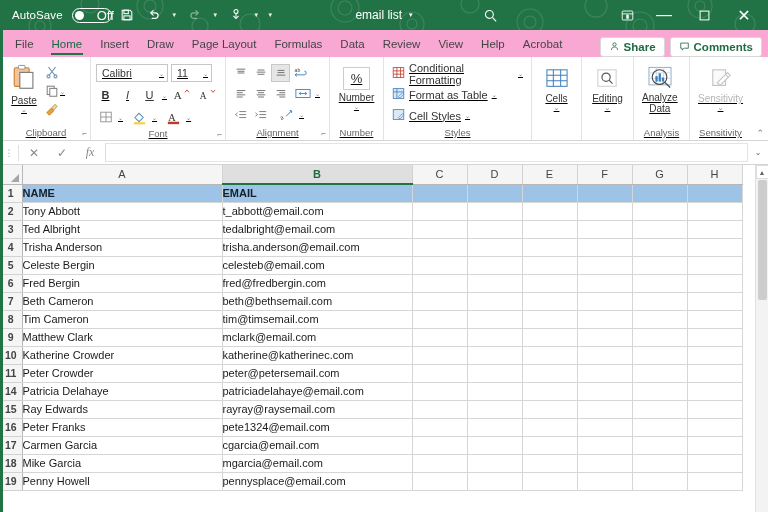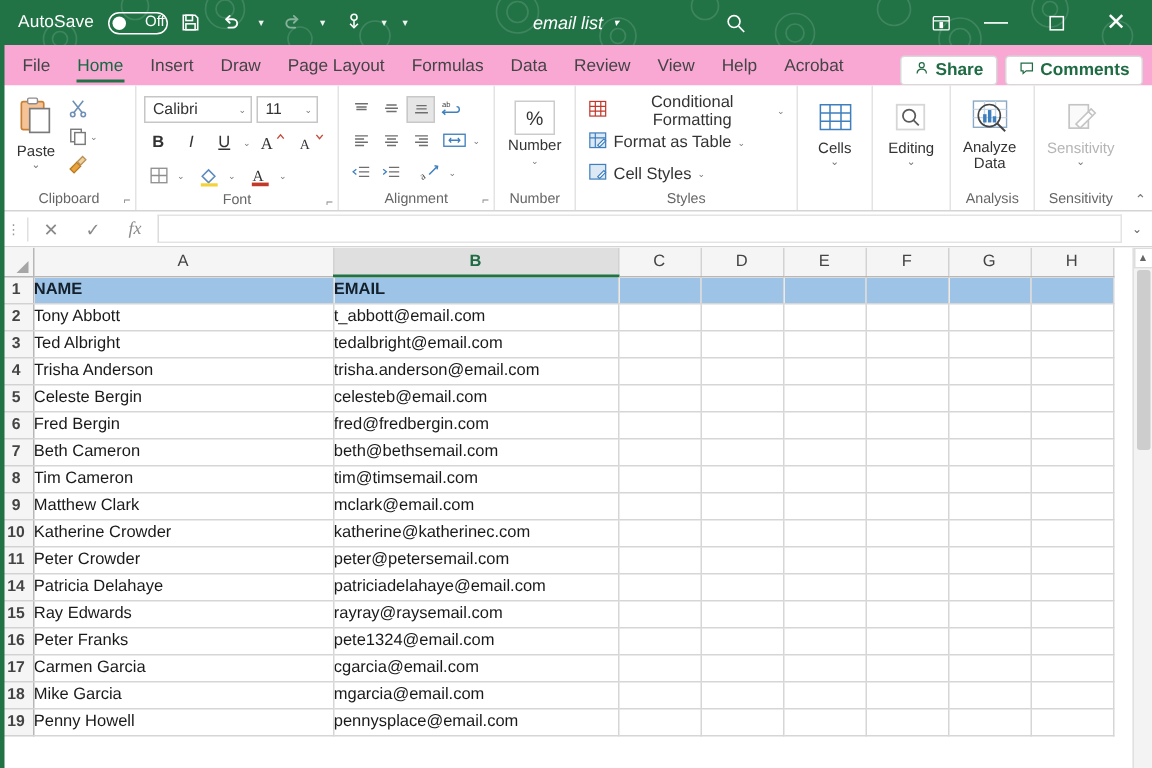--- a/index.html
+++ b/index.html
@@ -21,34 +21,33 @@
     position: absolute; inset: 0; opacity: .13; pointer-events: none;
   }
   .tb-left { display: flex; align-items: center; padding-left: 12px; gap: 3px; position: relative; z-index: 2; }
   .autosave-label { color: #fff; font-size: 11.5px; margin-right: 6px; letter-spacing: .1px; }
   .autosave-toggle {
     width: 40px; height: 15px; border-radius: 8px; border: 1.3px solid #fff;
     background: transparent; display: flex; align-items: center; padding: 0 2px; gap: 3px;
     cursor: pointer;
   }
   .autosave-knob { width: 9px; height: 9px; border-radius: 50%; background: #fff; flex: 0 0 9px; }
-  .autosave-state { color: #fff; font-size: 10px; line-height: 1; padding-left: 10px; }
+  .autosave-state { color: #fff; font-size: 13px; line-height: 1; padding-left: 10px; }
   .tb-icon {
     width: 24px; height: 24px; display: flex; align-items: center; justify-content: center;
     color: #fff; cursor: pointer;
   }
   .tb-icon svg { display: block; }
   .tb-caret { width: 11px; height: 24px; display: flex; align-items: center; justify-content: center;
     color: #fff; font-size: 7px; cursor: pointer; opacity: .92; }
   .tb-icon.dim { opacity: .45; }
   .tb-center {
     position: absolute; left: 0; right: 0; top: 0; height: 30px;
     display: flex; align-items: center; justify-content: center; gap: 0; z-index: 2;
     pointer-events: none;
-    font-style: italic;
   }
   .doc-title { color: #fff; font-size: 12px; pointer-events: auto; cursor: default; }
   .doc-caret { color: #fff; font-size: 7px; margin-left: 7px; pointer-events: auto; cursor: pointer; }
   .tb-search { position: absolute; left: 478px; top: 3px; width: 24px; height: 24px;
     display:flex; align-items:center; justify-content:center; color:#fff; z-index: 3; cursor: pointer; }
   .tb-right { margin-left: auto; display: flex; align-items: center; position: relative; z-index: 2; padding-right: 4px; }
   .win-btn { width: 40px; height: 30px; display: flex; align-items: center; justify-content: center;
     color: #fff; cursor: pointer; }
   .win-btn.ribbon-opt { width: 34px; }
 
@@ -70,21 +69,21 @@
     display: flex; align-items: center; gap: 4px; height: 20px; padding: 0 8px;
     border: 1px solid #d8d8d8; border-radius: 3px; background: #fff;
     font-size: 11.5px; font-weight: bold; color: #1f6b43; cursor: pointer;
   }
 
   
   .ribbon {
     flex: 0 0 84px; height: 84px; background: #fff; border-bottom: 1px solid #d4d4d4;
     display: flex; align-items: stretch; position: relative; padding-left: 2px;
   }
-  .rgroup { display: flex; flex-direction: column; position: relative; padding: 2px 0 0 0; }
+  .rgroup { display: flex; flex-direction: column; position: relative; padding: 2px 0 0 0; text-decoration: underline; }
   .rgroup + .rgroup { border-left: 1px solid #e3e3e3; }
   .rgroup-body { flex: 1; display: flex; align-items: flex-start; padding: 3px 5px 0 5px; gap: 2px; }
   .rgroup-label {
     height: 14px; font-size: 9.5px; color: #666; text-align: center; line-height: 14px;
     position: relative; padding: 0 4px;
   }
   .rgroup-label .dlg {
     position: absolute; right: 3px; top: 1px; font-size: 8px; color: #888; cursor: pointer;
   }
 
@@ -125,21 +124,21 @@
     display: flex; flex-direction: column; align-items: center; cursor: pointer; font-size: 10px; color: #333;
   }
   .num-box {
     width: 27px; height: 23px; border: 1px solid #ccc; background: #fff;
     display: flex; align-items: center; justify-content: center; font-size: 13px; color: #333;
   }
 
   
   .style-row {
     display: flex; align-items: center; gap: 4px; height: 19px; padding: 0 3px;
-    font-size: 11px; color: #333; cursor: pointer; text-align: center;
+    font-size: 11px; color: #333; cursor: pointer;
   }
 
   .ribbon-collapse {
     position: absolute; right: 4px; bottom: 2px; font-size: 9px; color: #777; cursor: pointer;
   }
 
   
   .formulabar {
     flex: 0 0 24px; height: 24px; background: #fff; display: flex; align-items: center;
     border-bottom: 1px solid #d4d4d4; padding: 0 2px; gap: 2px;

